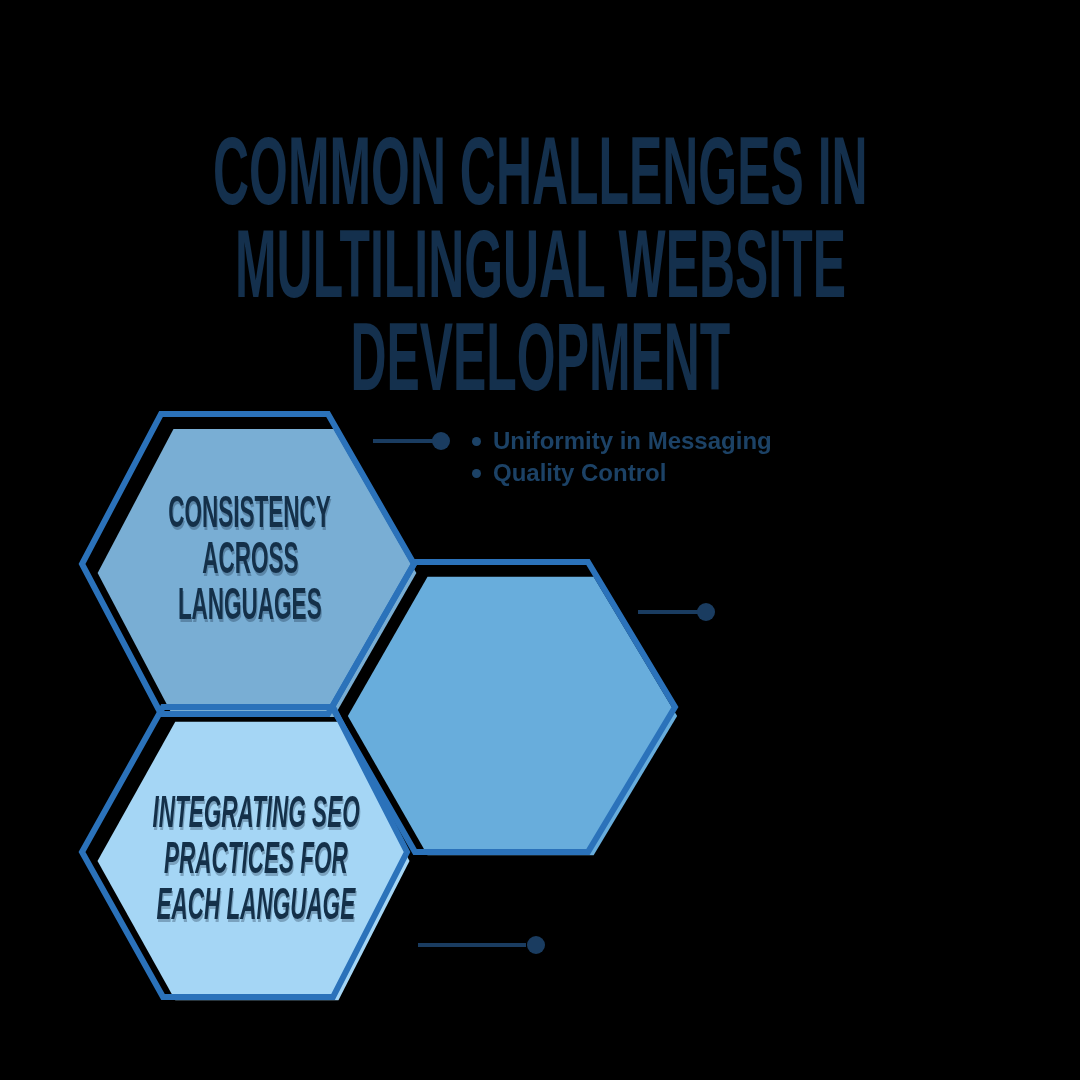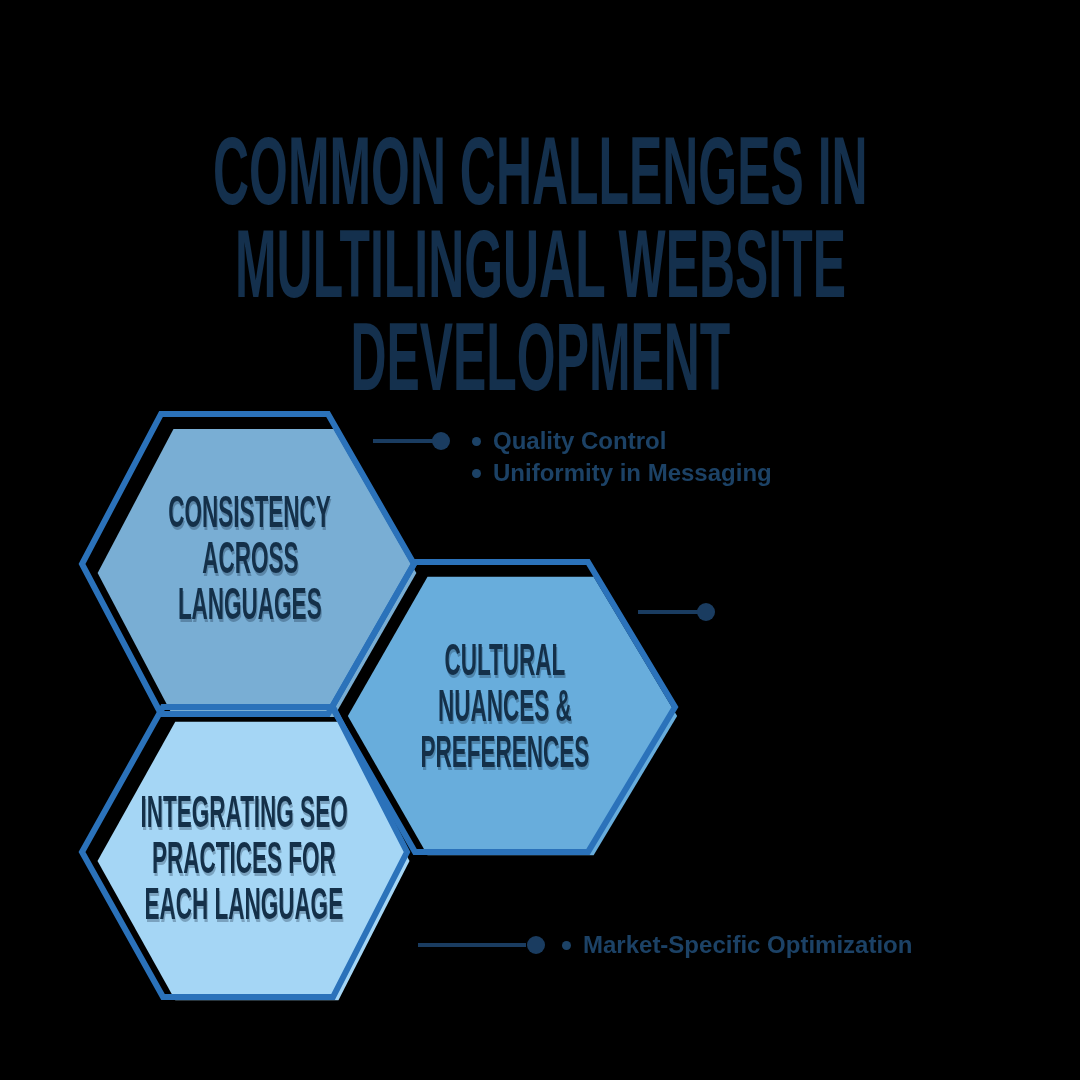--- a/index.html
+++ b/index.html
@@ -13,21 +13,21 @@
   .title .tline{display:block;white-space:nowrap;font-size:96px;line-height:93px;font-weight:bold;
          transform:scaleX(0.52);transform-origin:center top;}
 
   
   .hexlabel{position:absolute;display:flex;flex-direction:column;align-items:center;
             color:#143049;text-shadow:2px 3px 0 rgba(10,30,50,0.28);text-align:right;}
   .hexlabel .hline{display:block;white-space:nowrap;font-size:45px;line-height:46px;font-weight:bold;
             transform:scaleX(0.50);transform-origin:center top;}
   .hexlabel-1{left:90px;top:489px;width:320px;}
   .hexlabel-2{left:345px;top:637px;width:320px;}
-  .hexlabel-3{left:84px;top:789px;width:320px;}
+  .hexlabel-3{left:96px;top:789px;width:320px;font-style:italic;}
 
   
   .callout{position:absolute;color:#1c4266;}
   .callout-1{left:472px;top:425px;}
   .callout-2{left:737px;top:596px;}
   .callout-3{left:562px;top:929px;}
   .bullet-row{display:flex;align-items:center;height:32px;white-space:nowrap;}
   .bdot{width:9px;height:9px;border-radius:50%;background:currentColor;margin-right:12px;flex:0 0 auto;}
   .btext{font-size:24px;font-weight:bold;line-height:32px;}
 </style>
@@ -68,46 +68,37 @@
     <span class="tline">MULTILINGUAL WEBSITE</span>
     <span class="tline">DEVELOPMENT</span>
   </div>
 
   <div class="hexlabel hexlabel-1">
     <span class="hline">CONSISTENCY</span>
     <span class="hline">ACROSS</span>
     <span class="hline">LANGUAGES</span>
   </div>
 
-  <div class="hexlabel hexlabel-2">
-    <span class="hline">CULTURAL</span>
-    <span class="hline">NUANCES &amp;</span>
-    <span class="hline">PREFERENCES</span>
-  </div>
 
   <div class="hexlabel hexlabel-3">
     <span class="hline">INTEGRATING SEO</span>
     <span class="hline">PRACTICES FOR</span>
     <span class="hline">EACH LANGUAGE</span>
   </div>
 
   <div class="callout callout-1">
     <div class="bullet-row">
       <span class="bdot"></span>
-      <span class="btext">Quality Control</span>
+      <span class="btext">Uniformity in Messaging</span>
     </div>
     <div class="bullet-row">
       <span class="bdot"></span>
-      <span class="btext">Uniformity in Messaging</span>
+      <span class="btext">Quality Control</span>
     </div>
   </div>
 
   <div class="callout callout-2">
   </div>
 
   <div class="callout callout-3">
-    <div class="bullet-row">
-      <span class="bdot"></span>
-      <span class="btext">Market-Specific Optimization</span>
-    </div>
   </div>
 
 </div>
 
 </body></html>

